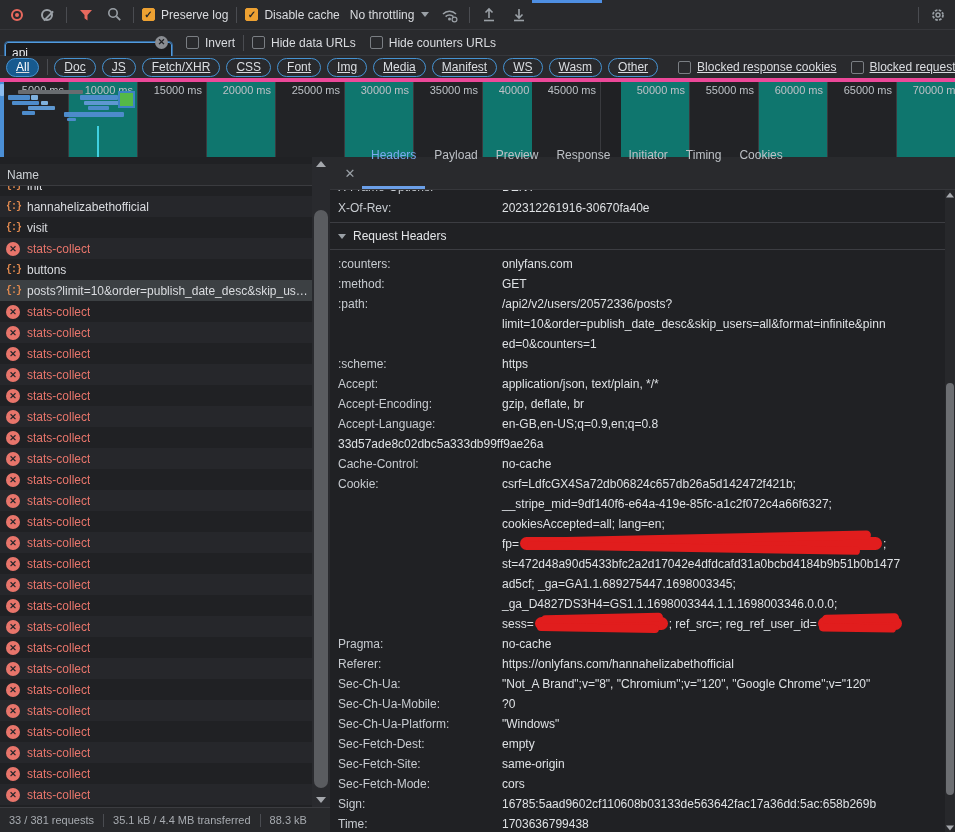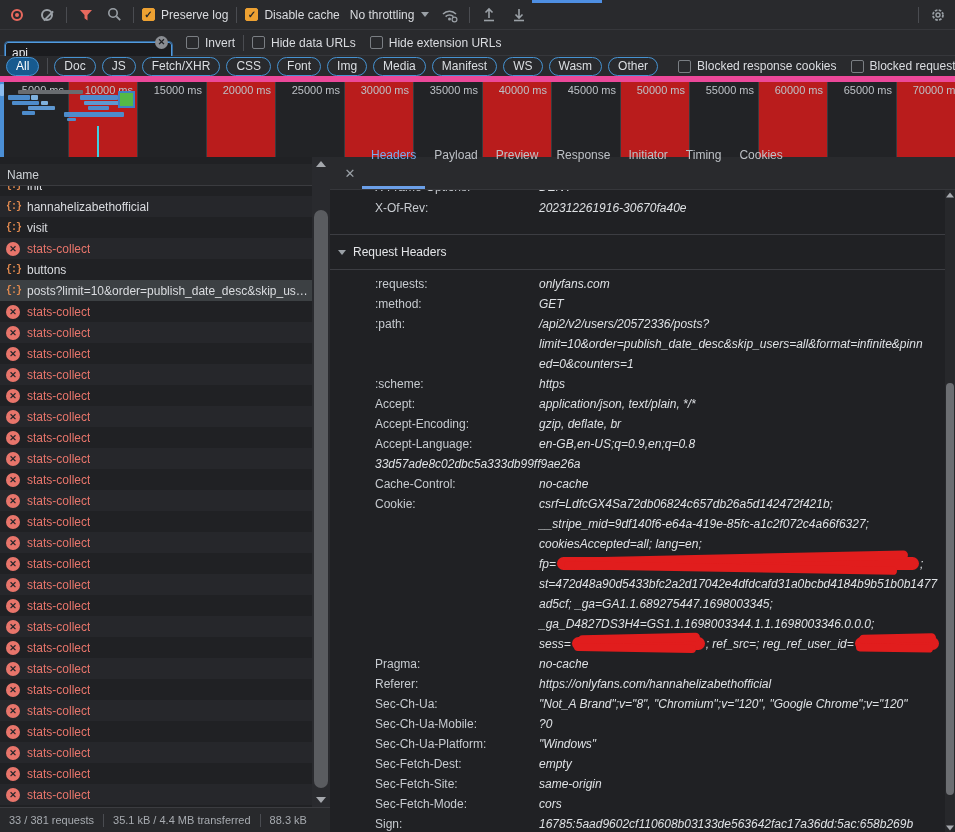--- a/index.html
+++ b/index.html
@@ -4,21 +4,21 @@
 <style>
   html,body{margin:0;padding:0;background:#17181a;}
   .devtools{position:relative;width:955px;height:832px;background:#202124;overflow:hidden;
     font-family:"Liberation Sans",sans-serif;color:#dadce0;font-size:12px;}
   .devtools *{box-sizing:border-box;}
 
   
   .tb{position:absolute;left:0;width:955px;display:flex;align-items:center;background:#292a2d;}
   .tb1{top:0;height:30px;border-bottom:1px solid #36373b;padding:0 6px;}
   .tb2{top:30px;height:26px;border-bottom:1px solid #36373b;padding:0 4px;}
-  .tb3{top:56px;height:26px;border-bottom:6px solid #ec4899;padding:0 6px;}
+  .tb3{top:56px;height:26px;border-bottom:4px solid #ec4899;padding:0 6px;text-decoration:underline;}
   .vsep{width:1px;height:16px;background:#4a4c51;margin:0 8px;flex:none;}
   .tbtn{display:flex;align-items:center;justify-content:center;width:22px;height:22px;flex:none;cursor:pointer;}
   .spacer{flex:1;}
 
   .rec{width:12px;height:12px;border:2px solid #e8695e;border-radius:50%;position:relative;}
   .rec::after{content:"";position:absolute;left:2px;top:2px;width:4px;height:4px;border-radius:50%;background:#e8695e;}
   .ban{width:12px;height:12px;border:2px solid #9aa0a6;border-radius:50%;position:relative;}
   .ban::after{content:"";position:absolute;left:-1px;top:4px;width:13px;height:2px;background:#9aa0a6;transform:rotate(-45deg);}
 
   .chk{display:flex;align-items:center;gap:6px;flex:none;cursor:pointer;}
@@ -41,21 +41,21 @@
   .pill{height:19px;line-height:17px;padding:0 9px;border:1px solid #4693d2;border-radius:10px;color:#dbdee2;
     margin-right:6px;flex:none;cursor:pointer;}
   .pill.sel{background:#175a8f;color:#ffffff;}
   .pillsep{margin:0 6px 0 2px;}
   .tb3 .chk{margin-left:14px;}
   .tb2 .chk{margin-left:14px;}
 
   
   .overview{position:absolute;left:0;top:82px;width:955px;height:75px;background:#202124;overflow:hidden;cursor:col-resize;}
   .ovcol{position:absolute;top:0;width:69px;height:75px;background:#222326;border-right:1px solid #393a3e;}
-  .ovcol.odd{background:#b91c1c;}
+  .ovcol.odd{background:#0f766e;}
   .ovlabel{position:absolute;top:2px;right:4px;font-size:11px;color:#bdc1c6;white-space:nowrap;}
   .ovbar{position:absolute;border-radius:1px;}
   .ovmarker{position:absolute;background:#55b946;border:2px solid #3e82c4;}
   .ovcursor{position:absolute;width:2px;background:#3fd0e0;}
   .ovhandle{position:absolute;left:0;top:0;width:4px;height:75px;background:#4b8fd6;}
   .ovhandle::after{content:"";position:absolute;left:0;top:2px;width:4px;height:12px;background:#8abbef;border-radius:1px;}
 
   
   .hscroll{position:absolute;left:0;top:157px;width:330px;height:7px;background:#28292c;}
   .hthumb{position:absolute;left:8px;top:1px;width:304px;height:5px;border-radius:3px;background:#54565b;cursor:pointer;}
@@ -91,26 +91,26 @@
 
   
   .rightpane{position:absolute;left:330px;top:157px;width:625px;height:675px;background:#202124;}
   .tabbar{position:absolute;left:0;top:0;width:625px;height:33px;background:#292a2d;border-bottom:1px solid #36373b;
     display:flex;align-items:flex-end;padding-left:8px;}
   .closex{color:#9aa0a6;font-size:13px;width:24px;text-align:center;padding-bottom:8px;cursor:pointer;}
   .tab{padding:0 9px 24px 9px;color:#bdc1c6;cursor:pointer;border-bottom:3px solid transparent;}
   .tab.active{color:#7aabee;border-bottom:3px solid #6b9fe8;}
 
   .detail{position:absolute;left:0;top:33px;width:615px;height:642px;overflow:hidden;}
-  .hrow{display:flex;padding-left:8px;line-height:20px;margin-left:37px;}
+  .hrow{display:flex;padding-left:8px;line-height:20px;}
   .hkey{width:164px;flex:none;color:#c7cbd0;}
-  .hval{flex:1;color:#dee1e4;word-break:break-all;font-style:italic;}
+  .hval{flex:1;color:#dee1e4;word-break:break-all;}
   .cliptop{height:8px;overflow:hidden;}
   .cliptop .hrow{margin-top:-13px;}
-  .sechead{margin-top:16px;height:36px;border-top:1px solid #3c3d42;border-bottom:1px solid #3c3d42;
+  .sechead{margin-top:4px;height:28px;border-top:1px solid #3c3d42;border-bottom:1px solid #3c3d42;
     display:flex;align-items:center;padding-left:8px;color:#e4e6e9;cursor:pointer;}
   .sechead .tri{width:0;height:0;border-left:4px solid transparent;border-right:4px solid transparent;
     border-top:5px solid #9aa0a6;margin-right:7px;}
   .hlist{padding-top:4px;}
   .vline{display:block;}
   .redact{display:inline-block;height:13px;vertical-align:-2px;background:#e11d1d;border-radius:7px;position:relative;margin:0 1px;}
   .redact::before{content:"";position:absolute;left:5%;right:3%;top:-3px;height:9px;background:#e11d1d;border-radius:6px;transform:rotate(-1.2deg);}
   .redact::after{content:"";position:absolute;left:2%;right:6%;bottom:-2px;height:8px;background:#e11d1d;border-radius:6px;transform:rotate(1deg);}
 
   
@@ -200,21 +200,21 @@
       <span class="box"></span>
       <span>Invert</span>
     </div>
     <div class="vsep"></div>
     <div class="chk" style="margin-left:0">
       <span class="box"></span>
       <span>Hide data URLs</span>
     </div>
     <div class="chk">
       <span class="box"></span>
-      <span>Hide extension URLs</span>
+      <span>Hide counters URLs</span>
     </div>
   </div>
 
   <div class="tb tb3">
     <div style="display:flex;align-items:center;">
         <div class="pill sel">All</div>
         <div class="vsep pillsep"></div>
         <div class="pill">Doc</div>
         <div class="pill">JS</div>
         <div class="pill">Fetch/XHR</div>
@@ -258,21 +258,21 @@
       </div>
       <div class="ovcol odd" style="left: 345px;">
         <div class="ovlabel">30000 ms</div>
       </div>
       <div class="ovcol" style="left: 414px;">
         <div class="ovlabel">35000 ms</div>
       </div>
       <div class="ovcol odd" style="left: 483px;">
         <div class="ovlabel">40000 ms</div>
       </div>
-      <div class="ovcol" style="left: 552px;">
+      <div class="ovcol" style="left: 532px;">
         <div class="ovlabel">45000 ms</div>
       </div>
       <div class="ovcol odd" style="left: 621px;">
         <div class="ovlabel">50000 ms</div>
       </div>
       <div class="ovcol" style="left: 690px;">
         <div class="ovlabel">55000 ms</div>
       </div>
       <div class="ovcol odd" style="left: 759px;">
         <div class="ovlabel">60000 ms</div>
@@ -470,21 +470,21 @@
       <div class="hrow">
         <div class="hkey">X-Of-Rev:</div>
         <div class="hval">202312261916-30670fa40e</div>
       </div>
       <div class="sechead">
         <div class="tri"></div>
         <span>Request Headers</span>
       </div>
       <div class="hlist">
           <div class="hrow">
-            <div class="hkey">:requests:</div>
+            <div class="hkey">:counters:</div>
             <div class="hval">
               <div class="vline">onlyfans.com</div>
             </div>
           </div>
           <div class="hrow">
             <div class="hkey">:method:</div>
             <div class="hval">
               <div class="vline">GET</div>
             </div>
           </div>

